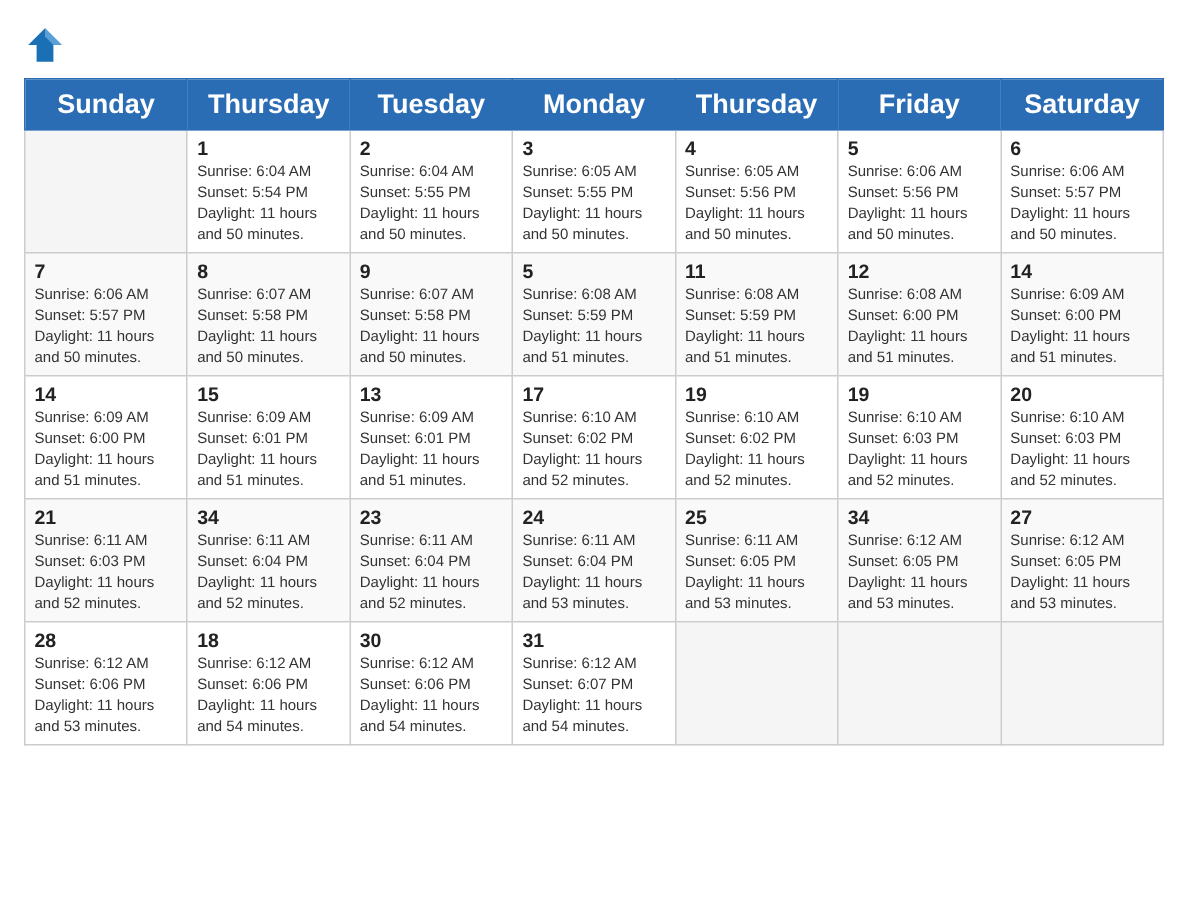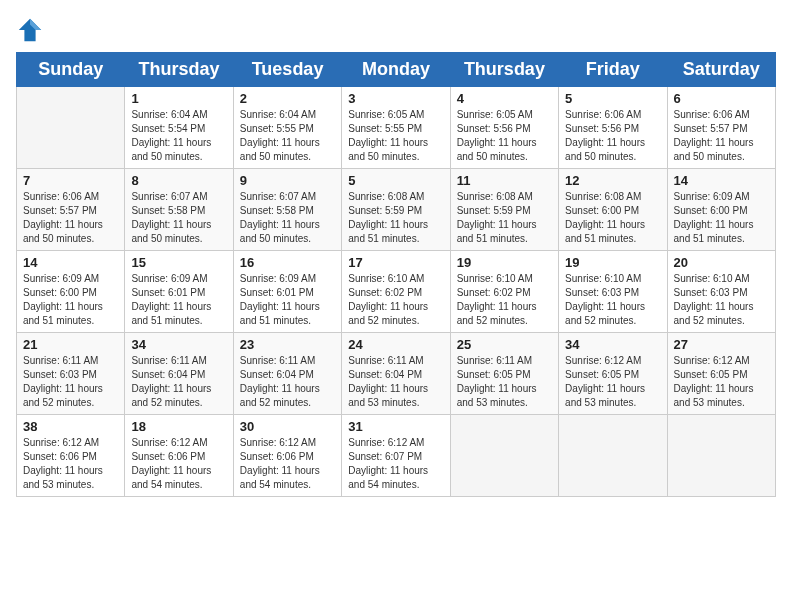--- a/index.html
+++ b/index.html
@@ -225,21 +225,21 @@
 and 51 minutes.</div>
         </td>
         <td>
           <span class="day-number">15</span>
           <div class="day-info" style="white-space: pre-line;">Sunrise: 6:09 AM
 Sunset: 6:01 PM
 Daylight: 11 hours
 and 51 minutes.</div>
         </td>
         <td>
-          <span class="day-number">16</span>
+          <span class="day-number">13</span>
           <div class="day-info" style="white-space: pre-line;">Sunrise: 6:09 AM
 Sunset: 6:01 PM
 Daylight: 11 hours
 and 51 minutes.</div>
         </td>
         <td>
           <span class="day-number">17</span>
           <div class="day-info" style="white-space: pre-line;">Sunrise: 6:10 AM
 Sunset: 6:02 PM
 Daylight: 11 hours
@@ -313,21 +313,21 @@
         <td>
           <span class="day-number">27</span>
           <div class="day-info" style="white-space: pre-line;">Sunrise: 6:12 AM
 Sunset: 6:05 PM
 Daylight: 11 hours
 and 53 minutes.</div>
         </td>
       </tr>
       <tr>
         <td>
-          <span class="day-number">38</span>
+          <span class="day-number">28</span>
           <div class="day-info" style="white-space: pre-line;">Sunrise: 6:12 AM
 Sunset: 6:06 PM
 Daylight: 11 hours
 and 53 minutes.</div>
         </td>
         <td>
           <span class="day-number">18</span>
           <div class="day-info" style="white-space: pre-line;">Sunrise: 6:12 AM
 Sunset: 6:06 PM
 Daylight: 11 hours

